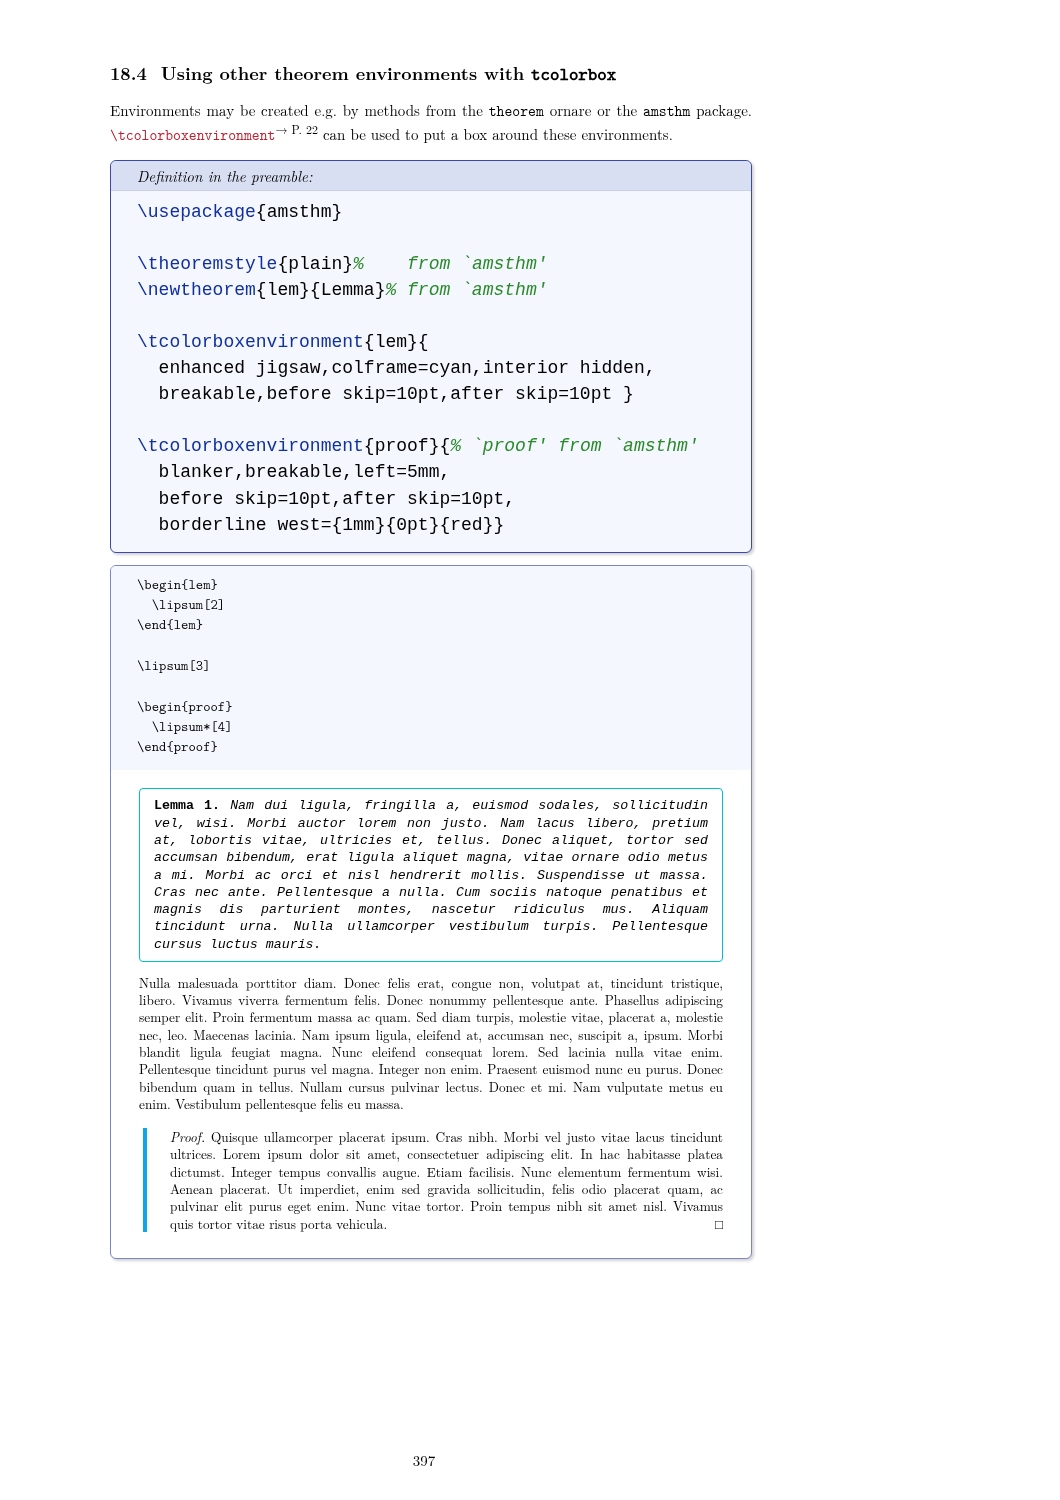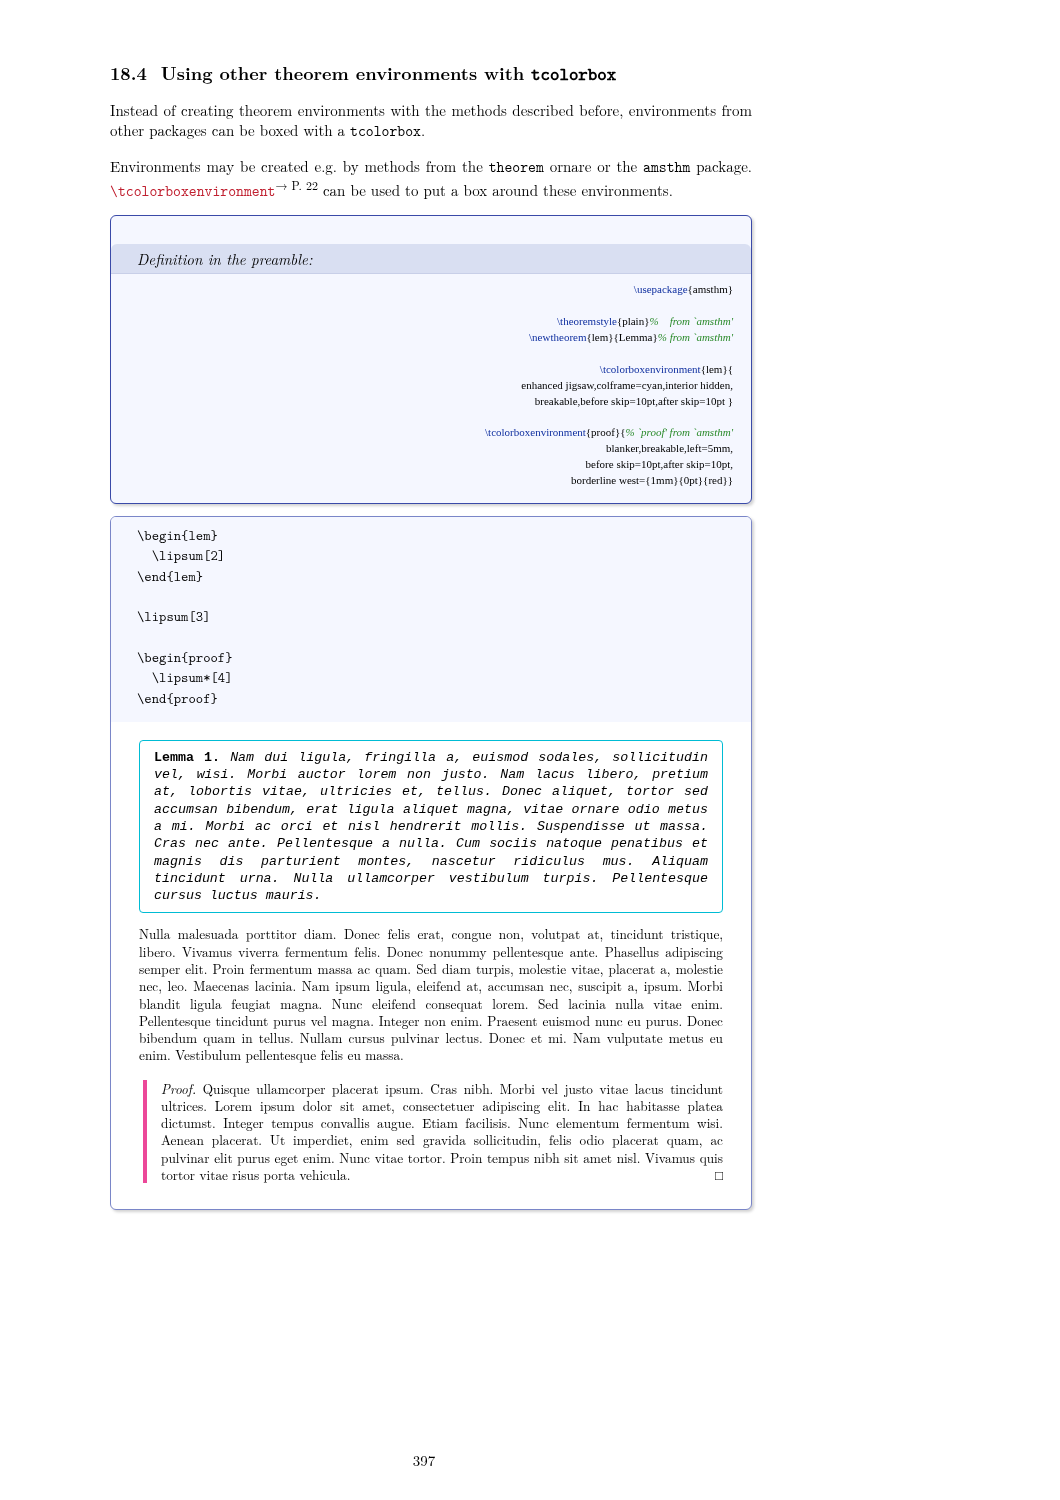--- a/index.html
+++ b/index.html
@@ -41,29 +41,27 @@
   }
   .listing-title {
     background: #d9dff2;
     padding: 4px 18px 4px 26px;
     font-style: italic;
     border-bottom: 1px solid #c8cfe8;
     border-top-left-radius: 6px;
     border-top-right-radius: 6px;
     color: #000;
     font-family: "Latin Modern Roman", serif;
-    margin-top: 28px;
   }
   .listing-body {
     padding: 8px 18px 14px 26px;
-    font-family: Liberation Serif, serif;
-    font-size: 11px;
+    font-family: Liberation Mono, monospace;
+    font-size: 18px;
     line-height: 1.45;
     white-space: pre;
-    text-align: right;
   }
   .listing-body .cs { color: #1030a0; } 
   .listing-body .cm { color: #2a8a2a; font-style: italic; } 
   .listing-body .pl { color: #000; }
 
   
   .example {
     border: 1px solid #7a86c8;
     border-radius: 6px;
     margin: 8px 0 12px 0;
@@ -94,22 +92,22 @@
     margin: 0 0 12px 0;
     font-style: italic;
     font-family: Liberation Mono, monospace;
   }
   .lemma-box .lemma-head { font-weight: bold; font-style: normal; }
 
   .plain-para { margin: 8px 0 12px 0; }
 
   
   .proof-box {
-    border-left: 4px solid #ec4899;
-    padding: 0 0 0 14px;
+    border-left: 4px solid #0ea5e9;
+    padding: 0 0 0 23px;
     margin: 16px 0 4px 4px;
   }
   .proof-box .proof-head { font-style: italic; }
   .proof-qed { float: right; font-style: normal; }
 
   .page-number {
     position: absolute;
     bottom: 30px;
     left: 0; right: 4px;
     text-align: center;
@@ -118,23 +116,20 @@
 </style>
 </head>
 <body>
 
 <div class="page">
 
   <h3 class="sec-heading">
     <span class="secnum">18.4</span><span>Using other theorem environments with </span><span class="tt">tcolorbox</span>
   </h3>
 
-  <p class="body">
-    <span>Instead of creating theorem environments with the methods described before, environments from other packages can be boxed with a </span><span class="tt">tcolorbox</span><span>.</span>
-  </p>
 
   <p class="body">
     <span>Environments may be created e.g. by methods from the </span><span class="tt">theorem</span><span> ornare or the </span><span class="tt">amsthm</span><span> package. </span><span class="cmd">\tcolorboxenvironment</span><span class="pageref">→ P. 22</span><span> can be used to put a box around these environments.</span>
   </p>
 
   <div class="listing">
     <div class="listing-title">Definition in the preamble:</div>
     <div class="listing-body"><span class="cs">\usepackage</span><span class="pl">{amsthm}</span>
 
 <span class="cs">\theoremstyle</span><span class="pl">{plain}</span><span class="cm">%    from `amsthm'</span>

